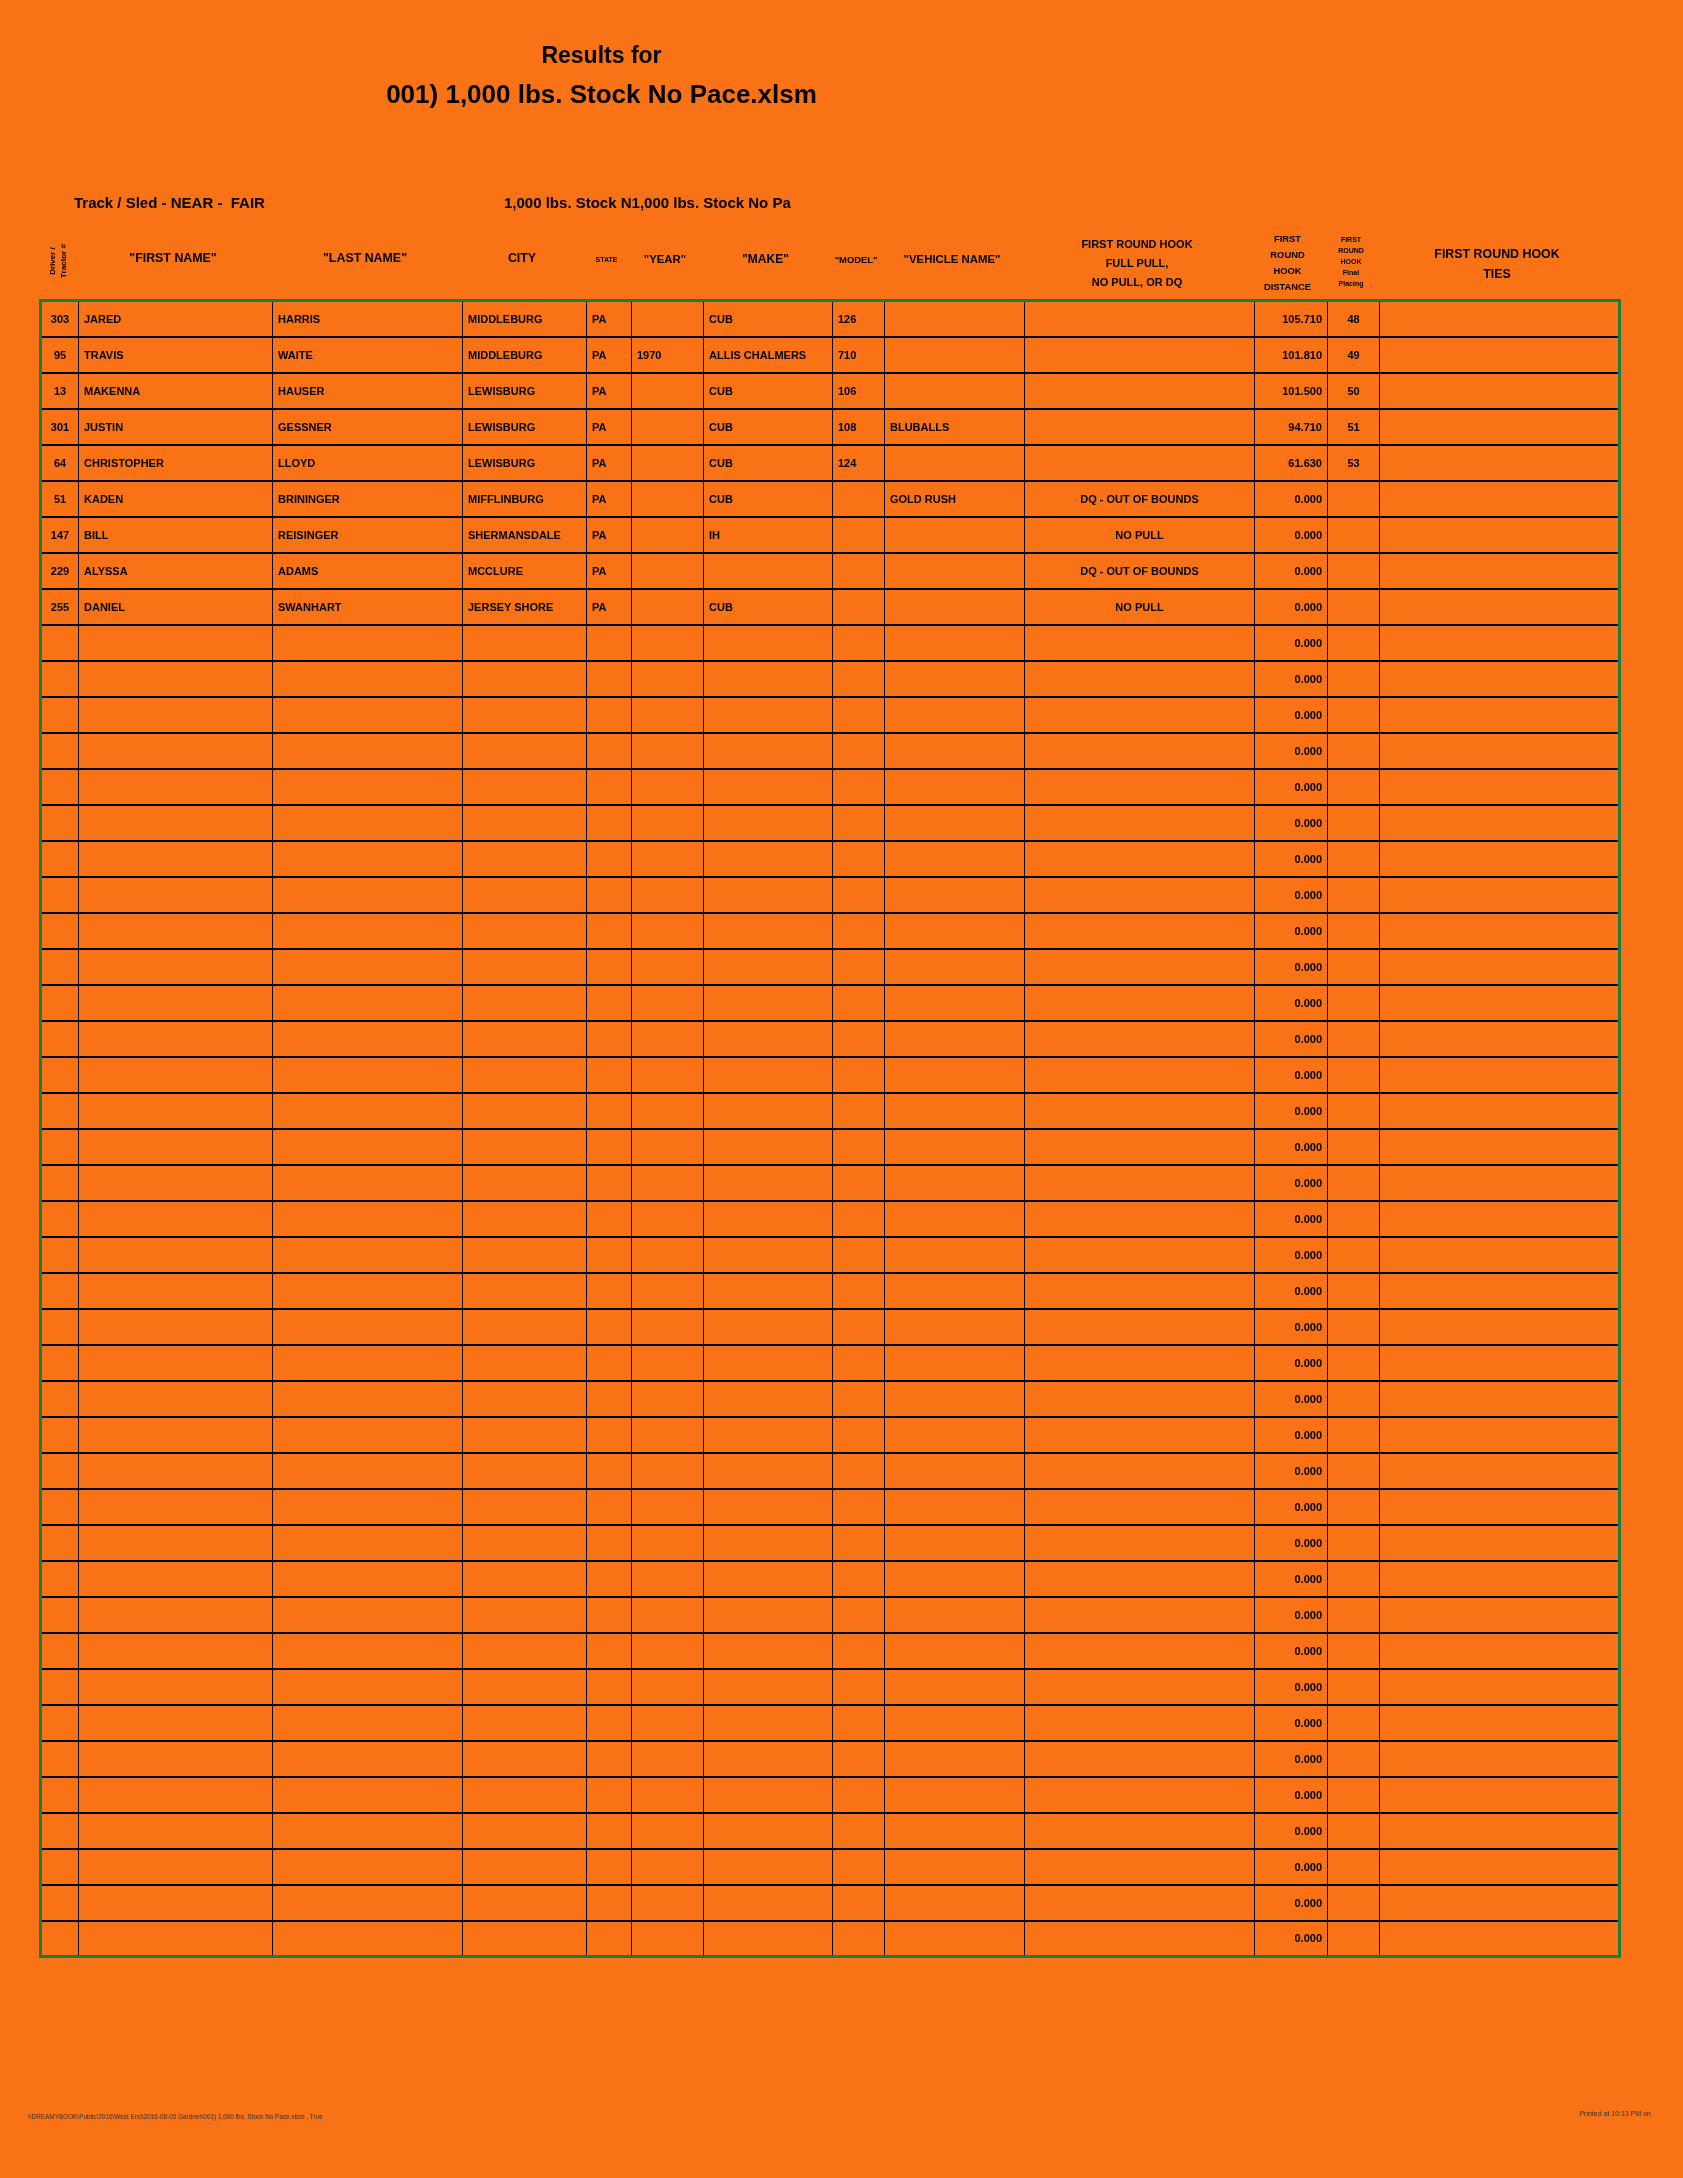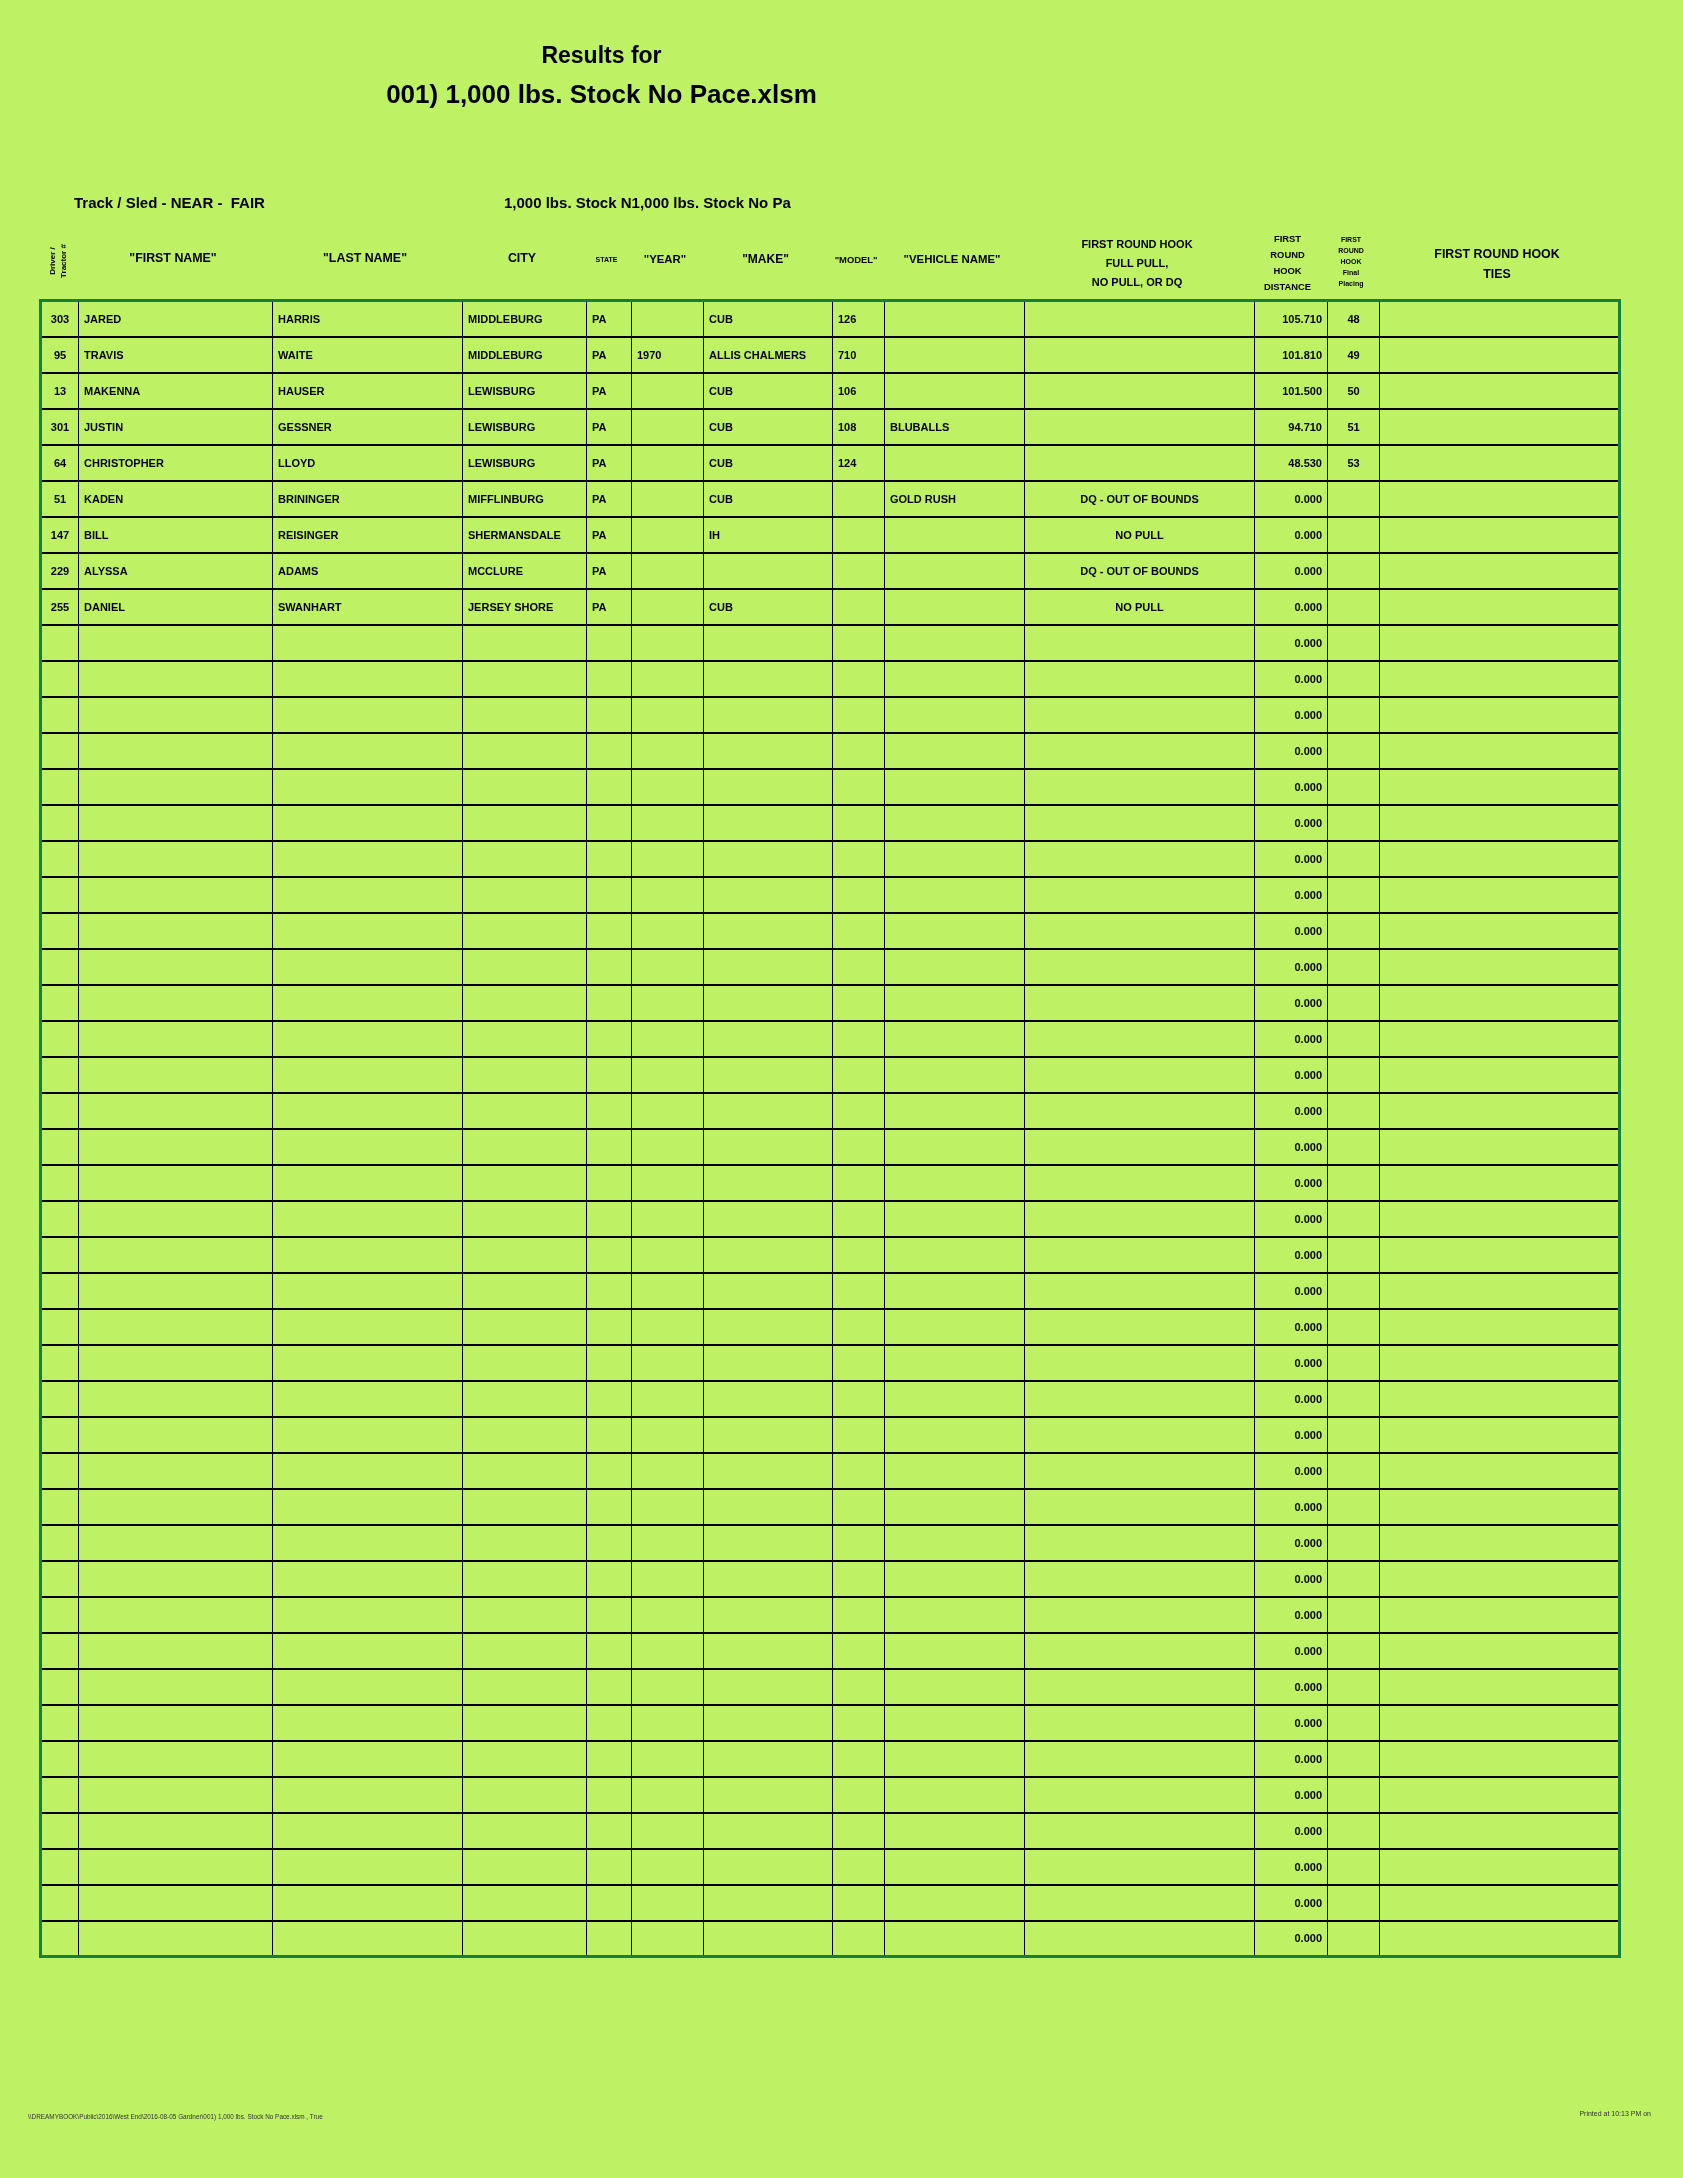--- a/index.html
+++ b/index.html
@@ -1,17 +1,17 @@
 <!DOCTYPE html>
 <html><head>
 <meta charset="utf-8">
 <style>
   html,body { margin:0; padding:0; background:#888; }
   .page {
-    position:relative; width:1683px; height:2178px; background:#bef264;
+    position:relative; width:1683px; height:2178px; background:#f97316;
     font-family:"Liberation Sans", sans-serif; color:#000; overflow:hidden;
   }
   
   .title-block { position:absolute; left:0; top:42px; width:1203px; text-align:center; }
   .title-line1 { font-size:23px; font-weight:bold; }
   .title-line2 { font-size:26px; font-weight:bold; margin-top:10px; }
 
   
   .meta-track { position:absolute; left:74px; top:194px; font-size:15px; font-weight:bold; white-space:pre; }
   .meta-class { position:absolute; left:465px; top:194px; font-size:15px; font-weight:bold; white-space:pre;margin-left:39px; }
@@ -175,21 +175,21 @@
           <td class="c-center">64</td>
           <td>CHRISTOPHER</td>
           <td>LLOYD</td>
           <td>LEWISBURG</td>
           <td>PA</td>
           <td></td>
           <td>CUB</td>
           <td>124</td>
           <td></td>
           <td class="c-center"></td>
-          <td class="c-right">48.530</td>
+          <td class="c-right">61.630</td>
           <td class="c-center">53</td>
           <td></td>
         </tr>
         <tr>
           <td class="c-center">51</td>
           <td>KADEN</td>
           <td>BRININGER</td>
           <td>MIFFLINBURG</td>
           <td>PA</td>
           <td></td>

